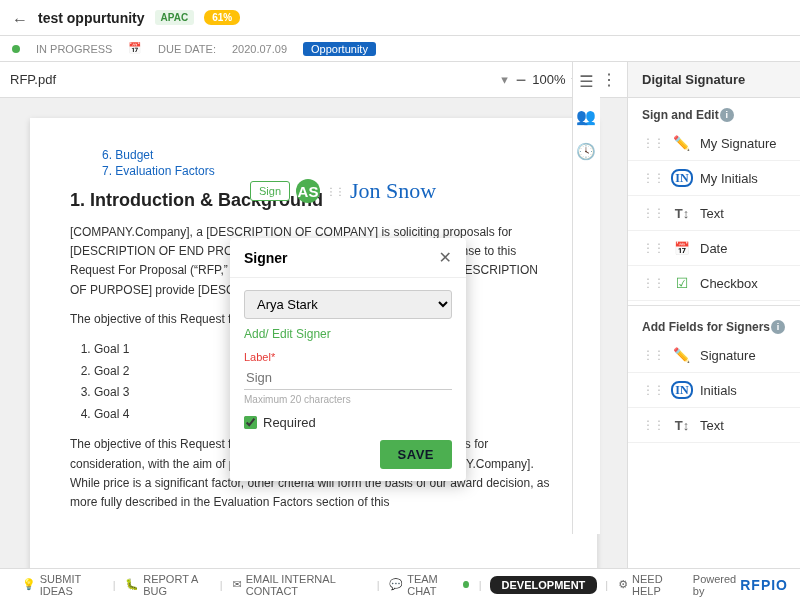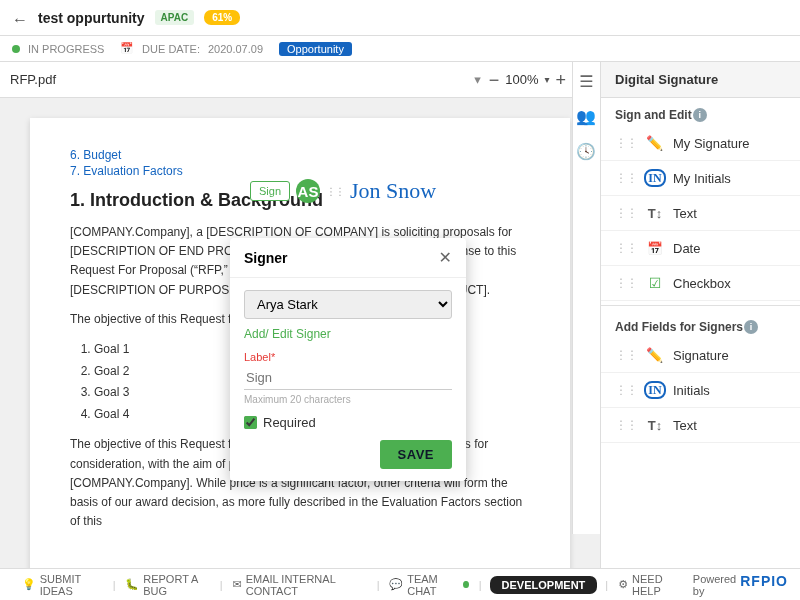--- a/index.html
+++ b/index.html
@@ -6,21 +6,21 @@
     body { font-family: -apple-system, BlinkMacSystemFont, 'Segoe UI', sans-serif; font-size: 13px; background: #f5f5f5; width: 800px; height: 600px; overflow: hidden; }
 
     
     .top-bar { background: #fff; border-bottom: 1px solid #ddd; padding: 6px 12px; display: flex; align-items: center; gap: 10px; height: 36px; }
     .back-arrow { color: #555; font-size: 16px; cursor: pointer; }
     .opportunity-title { font-weight: 600; font-size: 14px; color: #222; }
     .badge-apac { background: #e8f5e9; color: #388e3c; font-size: 10px; font-weight: 700; padding: 2px 6px; border-radius: 3px; }
     .badge-progress { background: #ffc107; color: #fff; font-size: 10px; font-weight: 700; padding: 2px 8px; border-radius: 7px; }
 
     .sub-bar { background: #fff; border-bottom: 1px solid #ddd; padding: 3px 12px; display: flex; align-items: center; gap: 16px; height: 26px; }
-    .sub-bar-item { display: flex; align-items: center; gap: 8px; font-size: 11px; color: #888; }
+    .sub-bar-item { display: flex; align-items: center; gap: 16px; font-size: 11px; color: #888; }
     .sub-bar-item .dot { width: 8px; height: 8px; border-radius: 50%; background: #aaa; display: inline-block; }
     .sub-bar-item.in-progress .dot { background: #4caf50; }
     .badge-opportunity { background: #1565c0; color: #fff; font-size: 11px; padding: 1px 8px; border-radius: 3px; }
     .calendar-icon { color: #e53935; font-size: 11px; }
 
     
     .main-layout { display: flex; height: calc(600px - 62px - 32px); }
 
     
     .pdf-area { flex: 1; display: flex; flex-direction: column; background: #e8e8e8; overflow: hidden; }
@@ -28,21 +28,21 @@
     .pdf-toolbar { background: #fff; border-bottom: 1px solid #ddd; display: flex; align-items: center; padding: 5px 10px; gap: 8px; height: 36px; }
     .pdf-name { font-size: 13px; color: #333; flex: 1; }
     .zoom-controls { display: flex; align-items: center; gap: 6px; }
     .zoom-btn { border: none; background: transparent; font-size: 18px; cursor: pointer; color: #555; line-height: 1; }
     .zoom-value { font-size: 13px; color: #333; }
     .three-dots { color: #555; font-size: 16px; cursor: pointer; }
 
     .pdf-content { flex: 1; overflow-y: auto; padding: 20px 30px; background: #f0f0f0; position: relative; }
     .pdf-page { background: #fff; padding: 30px 40px; min-height: 500px; position: relative; box-shadow: 0 2px 6px rgba(0,0,0,0.15); }
     .pdf-toc { margin-bottom: 12px; }
-    .pdf-toc a { display: block; font-size: 12px; color: #1565c0; text-decoration: none; margin-bottom: 2px; }
+    .pdf-toc a { display: block; font-size: 12px; color: #1565c0; text-decoration: none; margin-bottom: 2px; margin-left: 32px; }
     .pdf-heading { font-size: 18px; font-weight: 700; color: #222; margin-bottom: 12px; }
     .pdf-text { font-size: 12px; color: #333; line-height: 1.6; margin-bottom: 10px; }
     .pdf-list { margin-left: 24px; font-size: 12px; color: #333; line-height: 1.8; }
 
     
     .signature-overlay { position: absolute; top: 60px; left: 220px; display: flex; align-items: center; gap: 6px; z-index: 5; }
     .sign-btn-small { background: #fff; border: 1px solid #4caf50; color: #4caf50; font-size: 11px; padding: 3px 8px; border-radius: 3px; cursor: pointer; }
     .avatar-circle { width: 24px; height: 24px; border-radius: 50%; background: #4caf50; color: #fff; font-size: 15px; font-weight: 700; display: flex; align-items: center; justify-content: center; }
     .cursive-sig { font-family: 'Brush Script MT', cursive, serif; font-size: 22px; color: #1565c0; }
     .modal { position: absolute; top: 120px; left: 200px; width: 236px; background: #fff; border-radius: 4px; box-shadow: 0 4px 16px rgba(0,0,0,0.25); z-index: 11; }
@@ -55,42 +55,42 @@
     .label-text { font-size: 11px; color: #666; margin-bottom: 3px; }
     .label-text span { color: #e53935; }
     .modal-input { width: 100%; border: none; border-bottom: 1px solid #ccc; padding: 4px 2px; font-size: 13px; margin-bottom: 4px; outline: none; }
     .max-chars { font-size: 10px; color: #aaa; margin-bottom: 10px; }
     .checkbox-row { display: flex; align-items: center; gap: 6px; margin-bottom: 10px; }
     .checkbox-row input { accent-color: #4caf50; }
     .checkbox-label { font-size: 13px; color: #333; }
     .save-btn { background: #4caf50; color: #0f172a; border: none; border-radius: 3px; padding: 7px 18px; font-size: 13px; font-weight: 600; cursor: pointer; float: right; letter-spacing: 0.5px; }
 
     
-    .right-panel { width: 200px; background: #fff; border-left: 1px solid #ddd; display: flex; flex-direction: column; overflow-y: auto; }
+    .right-panel { width: 173px; background: #fff; border-left: 1px solid #ddd; display: flex; flex-direction: column; overflow-y: auto; }
     .panel-header { padding: 10px 14px; background: #f5f5f5; border-bottom: 1px solid #ddd; font-size: 13px; font-weight: 600; color: #333; }
     .panel-section-title { padding: 10px 14px 4px; font-size: 12px; font-weight: 600; color: #444; display: flex; align-items: center; gap: 1px; }
     .info-icon { width: 14px; height: 14px; border-radius: 50%; background: #90a4ae; color: #fff; font-size: 9px; display: inline-flex; align-items: center; justify-content: center; cursor: pointer; }
     .panel-item { display: flex; align-items: center; gap: 8px; padding: 7px 14px; cursor: pointer; border-bottom: 1px solid #f0f0f0; }
     .drag-dots { color: #bbb; font-size: 12px; letter-spacing: -1px; }
     .item-icon { width: 20px; height: 20px; display: flex; align-items: center; justify-content: center; }
     .item-label { font-size: 13px; color: #333; }
     .pen-icon { color: #4caf50; font-size: 14px; }
     .initials-IN { font-weight: 900; font-size: 12px; color: #1565c0; font-family: serif; border: 2px solid #1565c0; padding: 0px 2px; border-radius: 8px; line-height: 1.2; }
     .text-TT { font-size: 13px; color: #555; font-weight: 700; }
     .date-icon { color: #ff7043; font-size: 13px; }
     .check-icon { color: #4caf50; font-size: 14px; }
     .divider { border: none; border-top: 1px solid #e0e0e0; margin: 4px 0; }
     .r-icon { color: #666; font-size: 16px; cursor: pointer; }
 
     
     .bottom-bar { background: #fff; border-top: 1px solid #ddd; height: 32px; display: flex; align-items: center; padding: 0 12px; font-size: 11px; color: #666; gap: 0; }
     .bottom-item { padding: 0 10px; cursor: pointer; display: flex; align-items: center; gap: 4px; }
     .bottom-sep { color: #ccc; }
     .dev-badge { background: #222; color: #fff; font-size: 11px; font-weight: 700; padding: 3px 12px; border-radius: 7px; margin: 0 8px; }
-    .powered-by { display: flex; gap: 4px; margin-left: auto; }
+    .powered-by { display: flex; align-items: center; gap: 4px; margin-left: auto; }
     .rfpio-logo { font-weight: 900; font-size: 14px; color: #1565c0; letter-spacing: 1px; }
     .team-chat-dot { width: 7px; height: 7px; background: #4caf50; border-radius: 50%; display: inline-block; margin-left: 2px; }
   </style>
 </head>
 <body>
 
 <div class="top-bar">
   <span class="back-arrow">←</span>
   <span class="opportunity-title">test oppurtunity</span>
   <span class="badge-apac">APAC</span>

